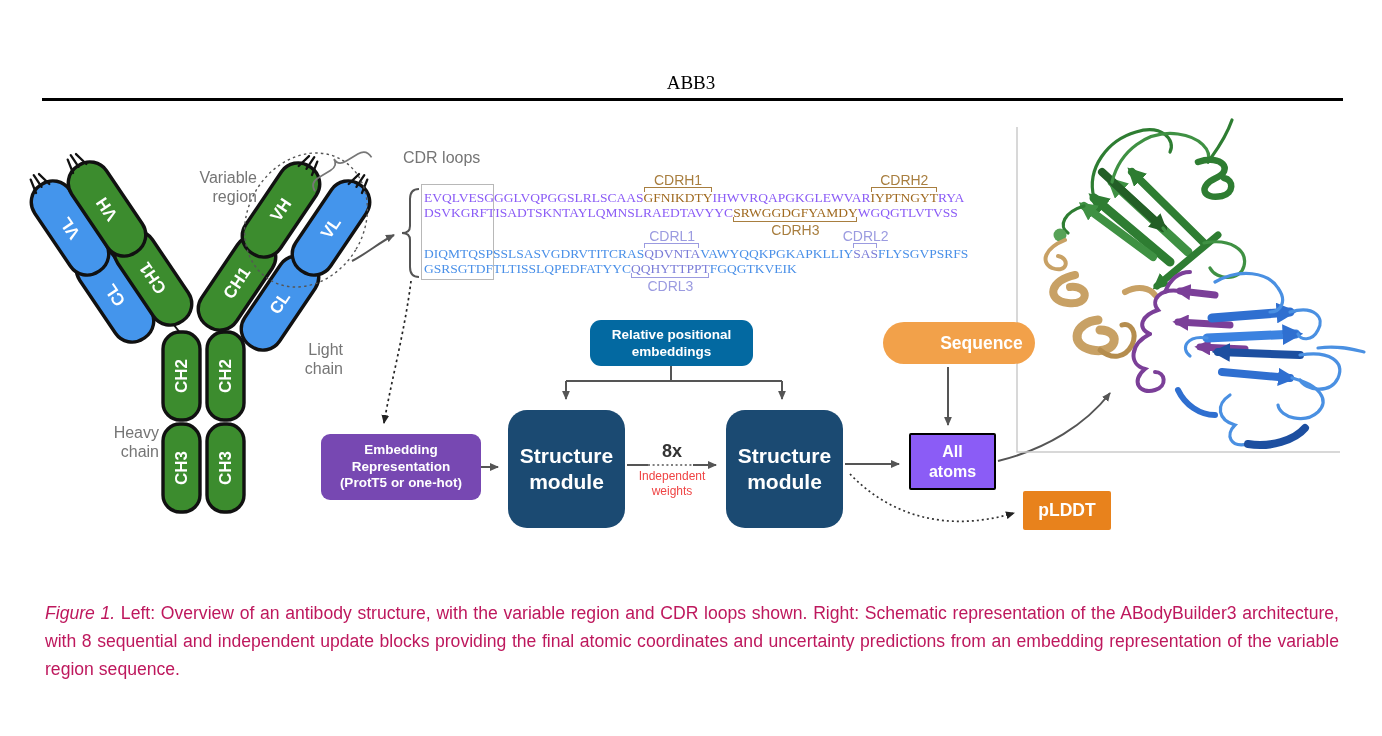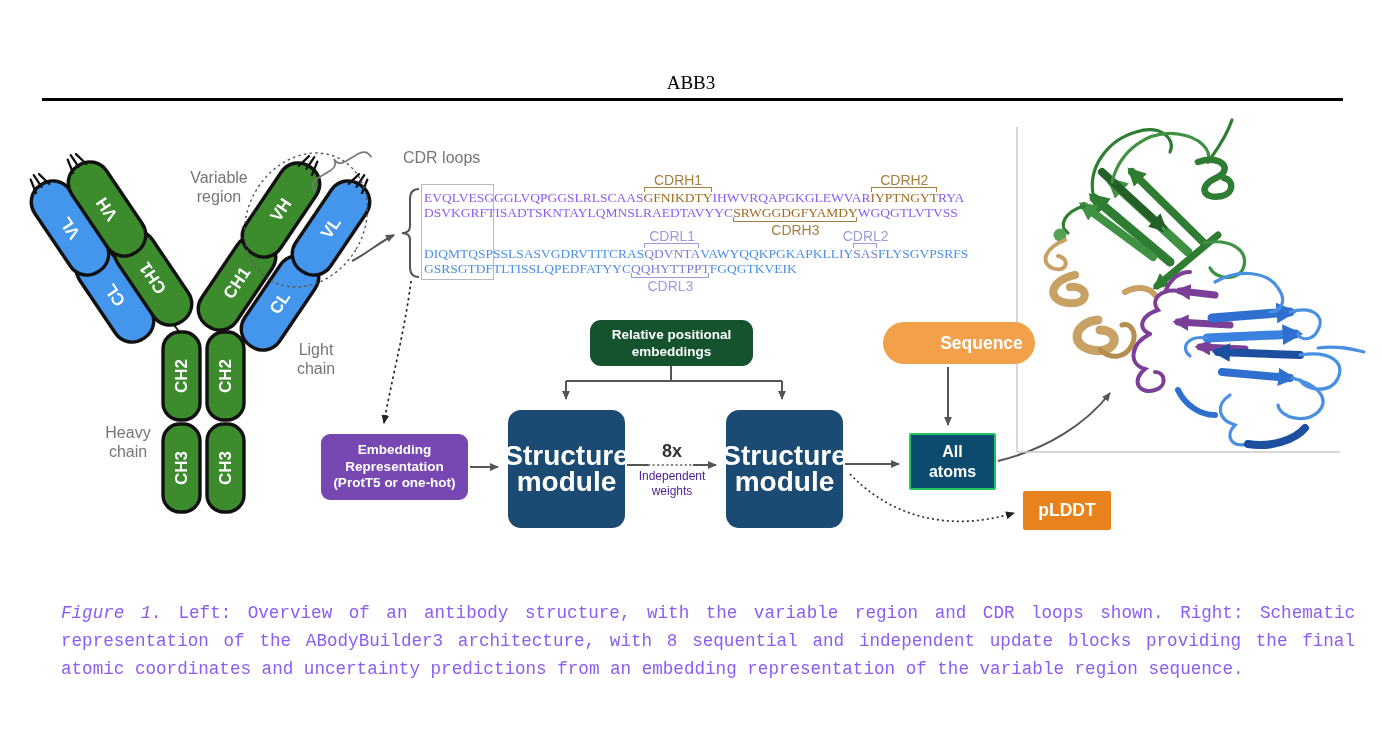--- a/index.html
+++ b/index.html
@@ -4,21 +4,21 @@
 <style>
   html,body{margin:0;padding:0;background:#fff;}
   #stage{position:relative;width:1382px;height:736px;background:#fff;overflow:hidden;
          font-family:"Liberation Sans",sans-serif;}
   .abs{position:absolute;}
   
   #page-title{left:0;right:0;top:72px;text-align:center;
     font-family:"Liberation Serif",serif;font-weight:normal;font-size:19px;color:#000;}
   #title-rule{left:42px;top:98px;width:1301px;height:3px;background:#000;}
   
-  .glabel{color:#757575;font-size:16px;line-height:19px;text-align:center;}
+  .glabel{color:#757575;font-size:16px;line-height:19px;text-align:right;}
   #variable-region-label{left:181px;top:168px;width:76px;}
   #cdr-loops-label{left:377px;top:148px;width:90px;text-align:left;margin-left:26px;}
   #light-chain-label{left:289px;top:340px;width:54px;}
   #heavy-chain-label{left:97px;top:379px;width:62px;margin-top:44px;}
   
   #seq-block{left:424px;top:190px;font-family:"Liberation Serif",serif;font-size:13.5px;}
   .seq-line{height:15px;line-height:15px;white-space:nowrap;}
   .seq-gap{height:26px;}
   .seg{position:relative;display:inline-block;}
   .heavy .fw{color:#8b5cf6}.heavy .cdr{color:#a06a20}
@@ -29,37 +29,37 @@
   .br-b{bottom:-2px;border-bottom:1.5px solid;border-left:1.5px solid;border-right:1.5px solid;}
   .tag{position:absolute;left:50%;transform:translateX(-50%);
        font-family:"Liberation Sans",sans-serif;font-size:14px;line-height:11px;white-space:nowrap;}
   .tag-t{top:-15px;}.tag-b{bottom:-16px;}
   .heavy .br,.heavy .tag{color:#a87e3f;}
   .light .br,.light .tag{color:#9b9be0;}
   #seq-rect{left:421px;top:184px;width:71px;height:94px;border:1.3px solid #b8b8b8;pointer-events:none;}
   
   .box{display:flex;flex-direction:column;align-items:center;justify-content:center;
        color:#fff;font-weight:bold;text-align:center;box-sizing:border-box;}
-  #relpos-box{left:590px;top:320px;width:163px;height:46px;background:#14532d;border-radius:11px;
+  #relpos-box{left:590px;top:320px;width:163px;height:46px;background:#0369a1;border-radius:11px;
        font-size:13.5px;line-height:17px;}
-  #embedding-box{left:321px;top:434px;width:147px;height:66px;background:#7748b2;border-radius:9px;
+  #embedding-box{left:321px;top:434px;width:160px;height:66px;background:#7748b2;border-radius:9px;
        font-size:13.5px;line-height:16.5px;}
-  .structure-box{width:117px;height:118px;background:#1b4a72;border-radius:13px;
-       font-size:28px;line-height:26px;}
+  .structure-box{width:117px;height:118px;background:#1b4a72;border-radius:19px;
+       font-size:21px;line-height:26px;}
   #structure-box-1{left:508px;top:410px;}
   #structure-box-2{left:726px;top:410px;}
   #multiplier-label{left:650px;top:441px;width:44px;text-align:center;font-size:18px;color:#333;font-weight:bold;}
-  #independent-label{left:624px;top:469px;width:96px;text-align:center;font-size:12px;line-height:14.5px;color:#4c1d95;}
+  #independent-label{left:624px;top:469px;width:96px;text-align:center;font-size:12px;line-height:14.5px;color:#ef4444;}
   #sequence-box{left:883px;top:322px;width:152px;height:42px;background:#f2a14a;border-radius:21px;font-size:17.5px;padding-left:45px;}
-  #all-atoms-box{left:909px;top:433px;width:87px;height:57px;background:#0c4a6e;border:2px solid #22c55e;
+  #all-atoms-box{left:909px;top:433px;width:87px;height:57px;background:#8b5cf6;border:2px solid #000000;
        border-radius:2px;font-size:16px;line-height:20px;}
   #plddt-box{left:1023px;top:491px;width:88px;height:39px;background:#e8821c;border-radius:2px;font-size:17.5px;}
   
-  #caption{left:61px;top:599px;width:1294px;font-family:Liberation Mono, monospace;
-      font-size:17.6px;line-height:28px;color:#8b5cf6;text-align:justify;}
+  #caption{left:45px;top:599px;width:1294px;font-family:Liberation Sans, sans-serif;
+      font-size:17.6px;line-height:28px;color:#be185d;text-align:justify;}
   #caption i{font-style:italic;}
   svg{position:absolute;left:0;top:0;}
   svg text.domlbl{font-family:"Liberation Sans",sans-serif;font-weight:bold;font-size:17px;fill:#fff;}
 </style>
 </head>
 <body>
 
 <div id="stage">
 
   <div class="abs" id="page-title">ABB3</div>

